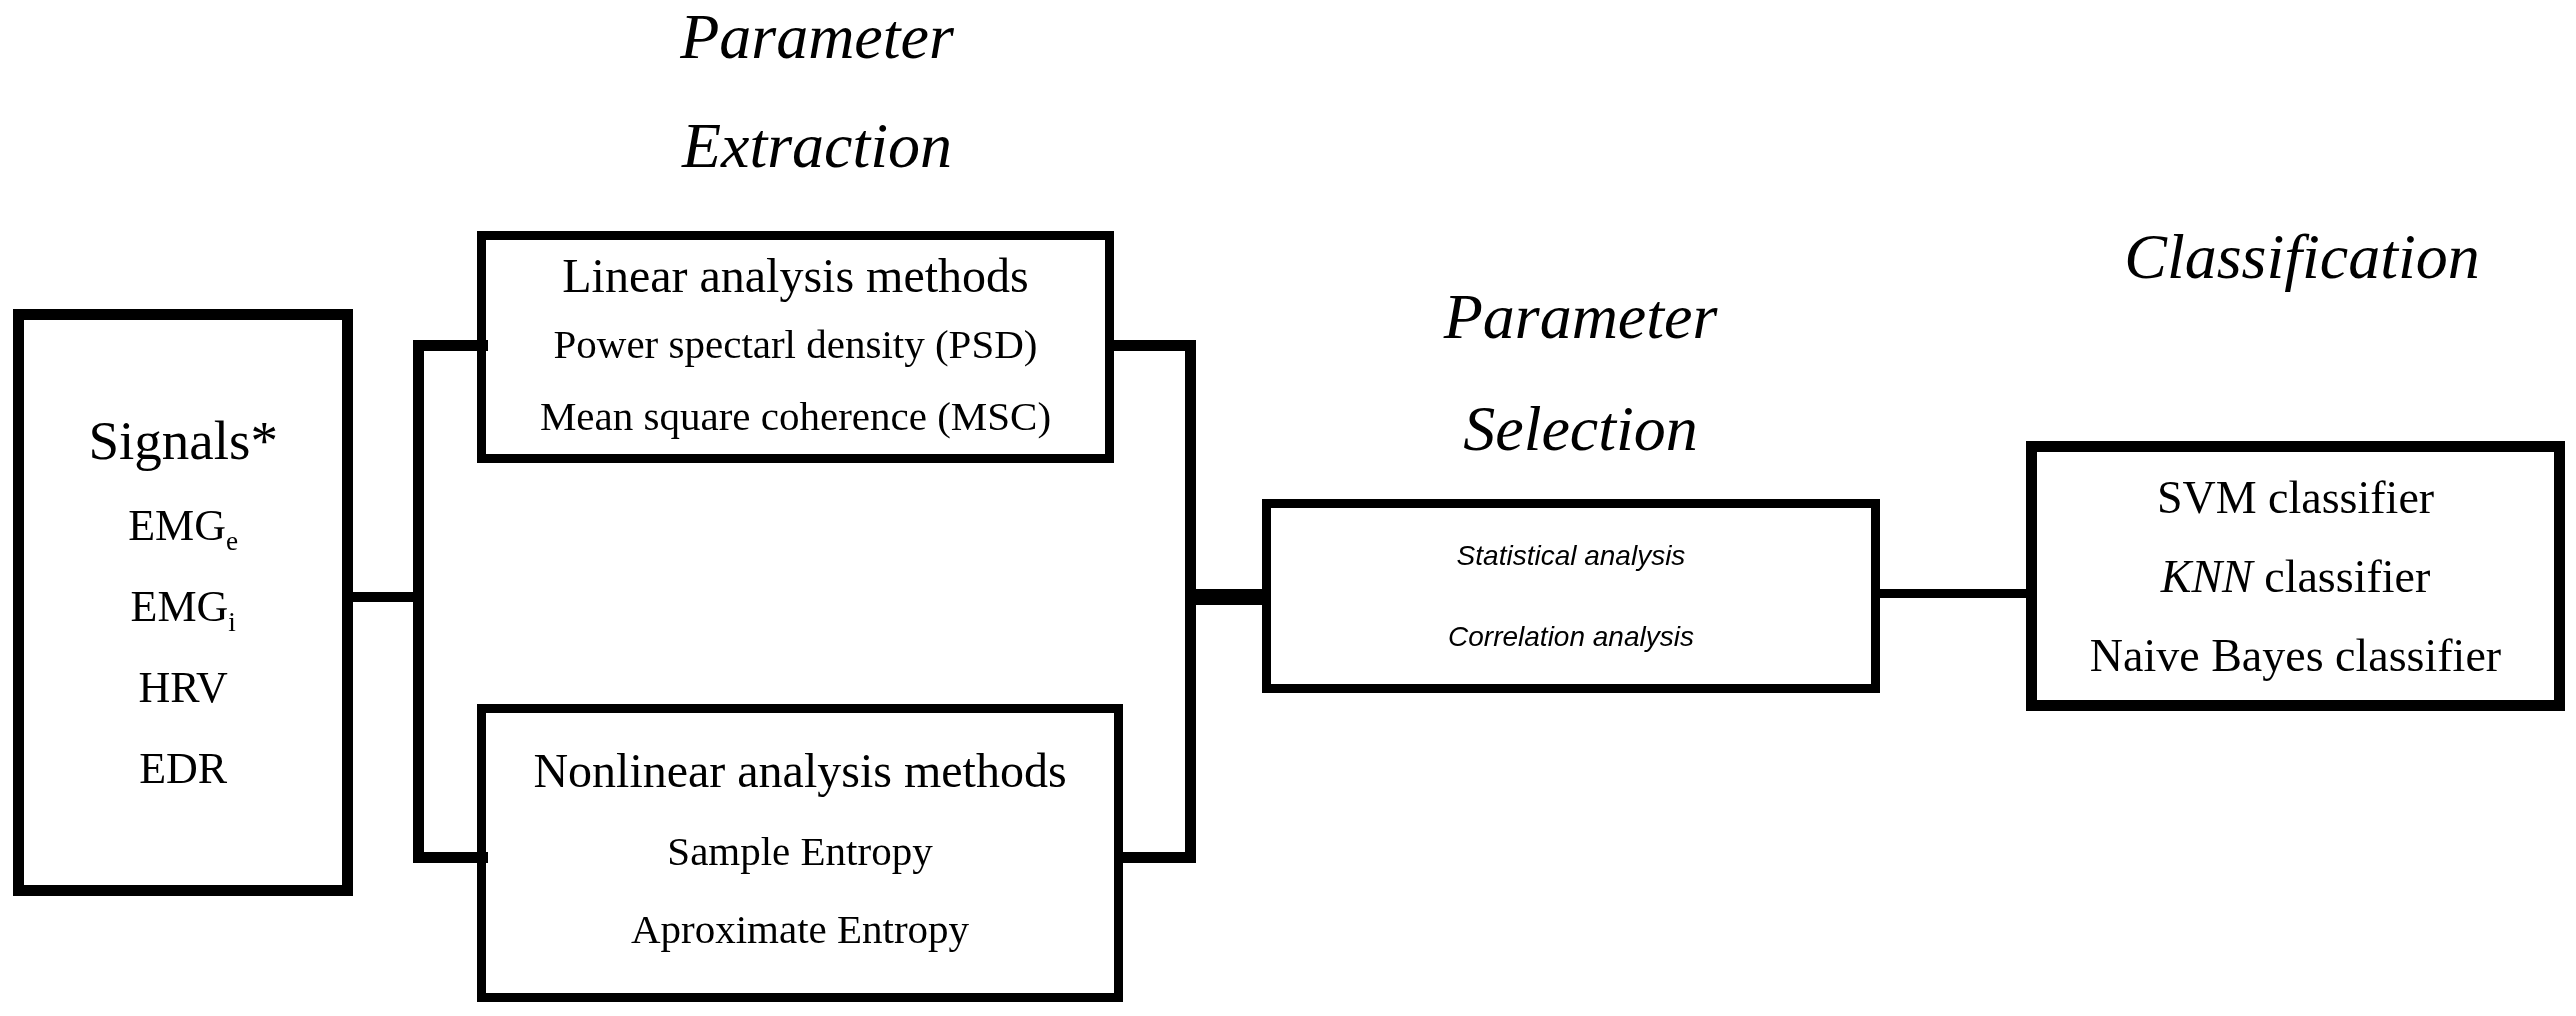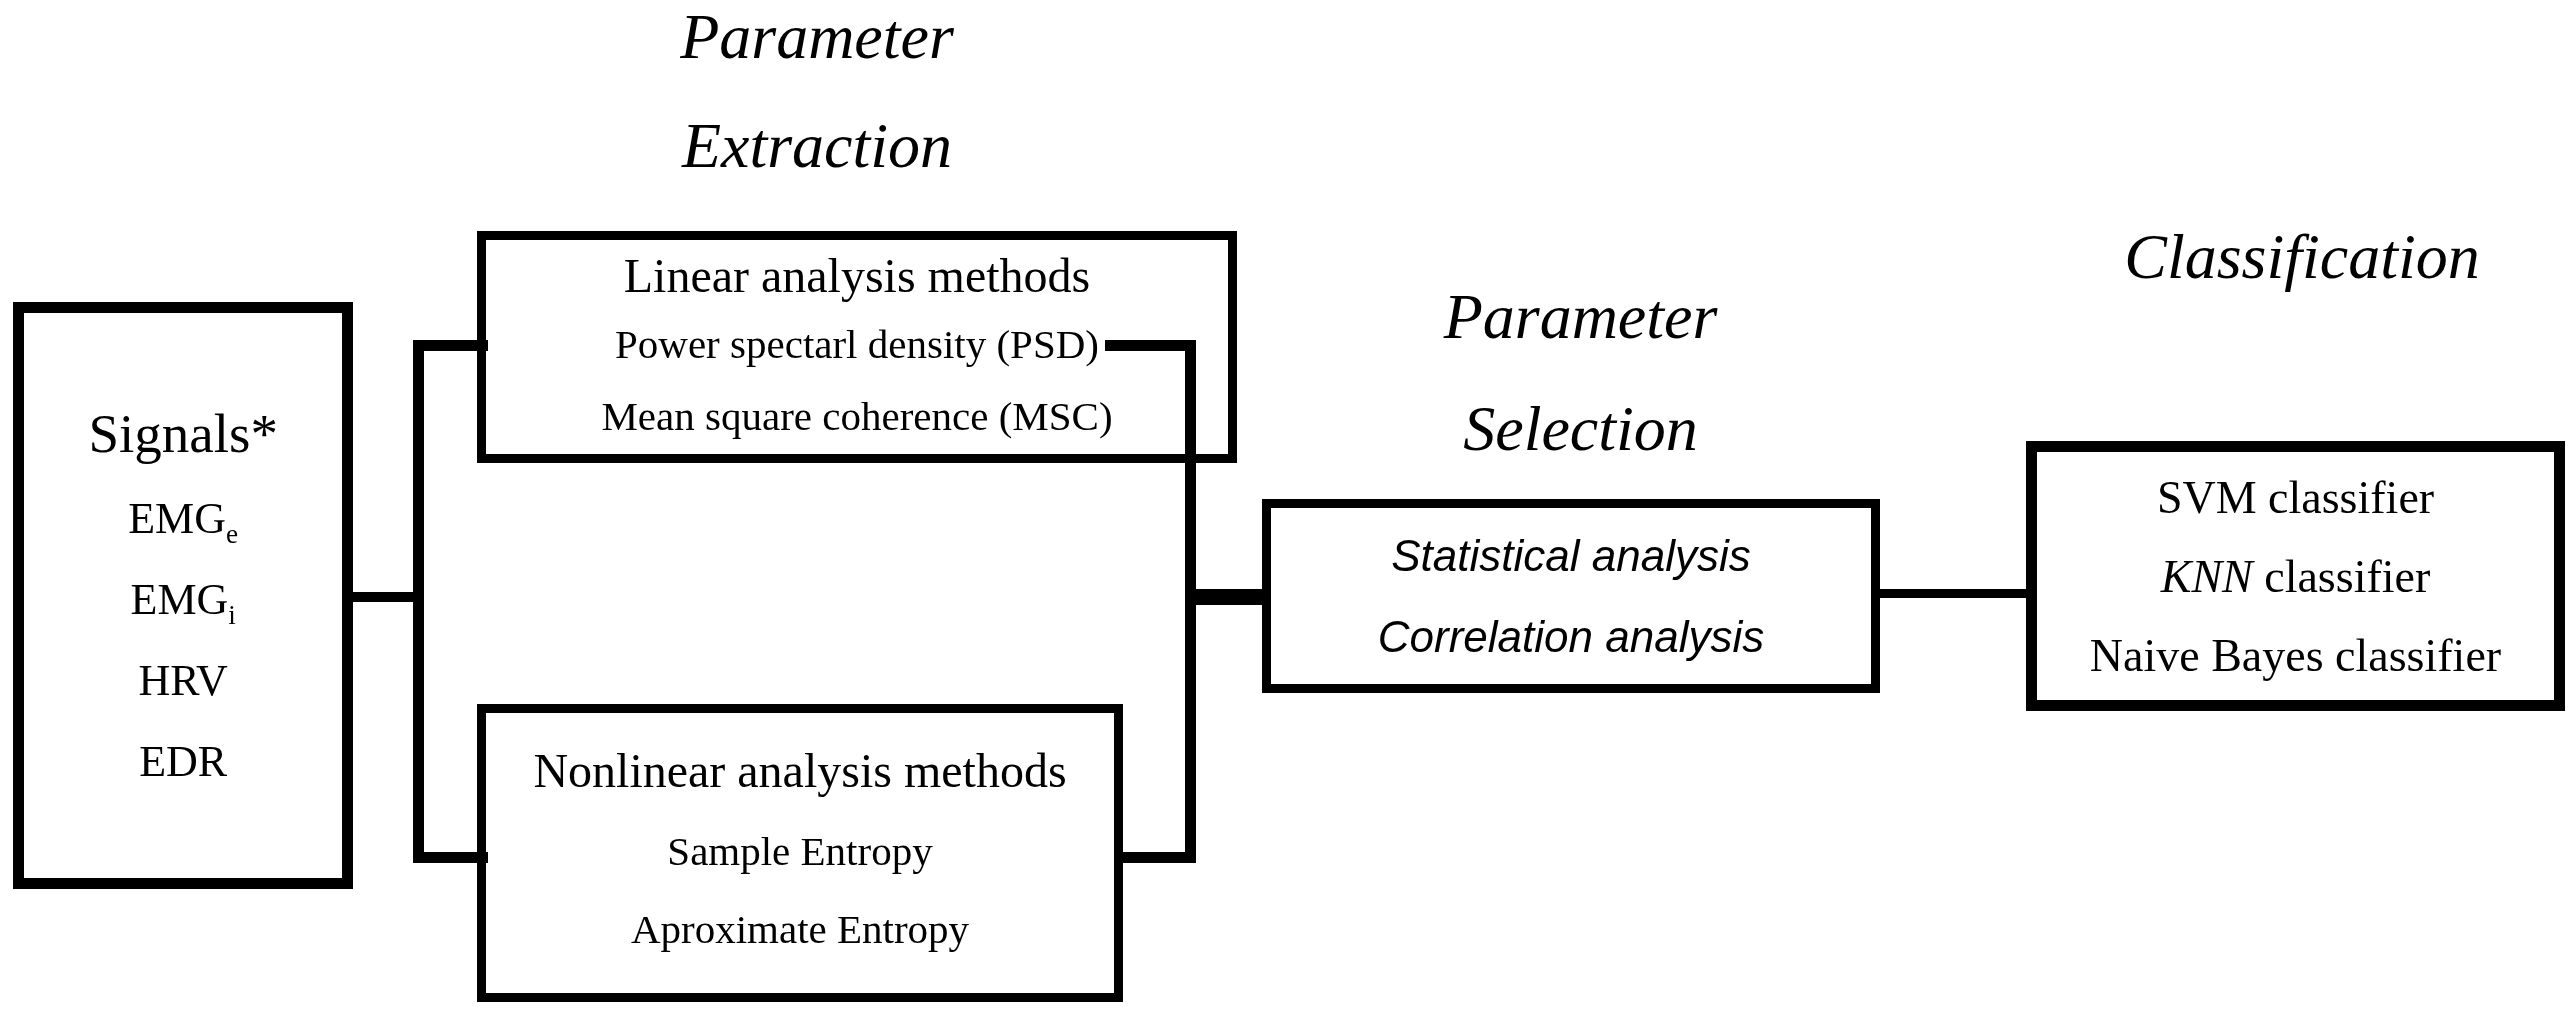--- a/index.html
+++ b/index.html
@@ -35,41 +35,41 @@
     position: absolute;
     box-sizing: border-box;
     border: 9.7px solid #000000;
     background: #ffffff;
     display: flex;
     flex-direction: column;
     justify-content: center;
     align-items: center;
     text-align: center;
   }
-  #signals-box    { left: 13.2px;   top: 302px; width: 340px; height: 587px; border-width: 11.5px; }
-  #linear-box     { left: 477px;  top: 231px; width: 760px; height: 232px; }
+  #signals-box    { left: 13.2px;   top: 309px; width: 340px; height: 587px; border-width: 11.5px; }
+  #linear-box     { left: 477px;  top: 231px; width: 637px; height: 232px; }
   #nonlinear-box  { left: 477px;  top: 704px; width: 646px; height: 298px; }
   #selection-box  { left: 1262px; top: 499px; width: 618px; height: 194px; }
   #class-box      { left: 2026px; top: 441px; width: 539px; height: 270px; border-width: 11.5px; }
 
   
   .sig-title  { font-size: 55px; line-height: 88px; height: 88px; }
   .sig-item   { font-size: 44px; line-height: 81px;  height: 81px;  }
   .sig-item sub { font-size: 0.62em; }
 
   .lin-title  { font-size: 48px; line-height: 65px; height: 65px; }
   .lin-item   { font-size: 41px; line-height: 72px; height: 72px; }
 
   .nl-title   { font-size: 48px; line-height: 65px; height: 65px; margin-bottom: 8.8px; }
   .nl-item    { font-size: 41px; line-height: 78px; height: 78px; }
 
   .sel-item   {
     font-family: "Liberation Sans", "DejaVu Sans", sans-serif;
     font-style: italic;
-    font-size: 44px;
+    font-size: 28px;
     line-height: 71px; height: 71px;
   }
   .sel-item + .sel-item { margin-top: 10.6px; }
 
   .cls-item   { font-size: 46px; line-height: 79px; height: 79px; }
   .cls-item em { font-style: italic; }
 
   
   .cline {
     position: absolute;

